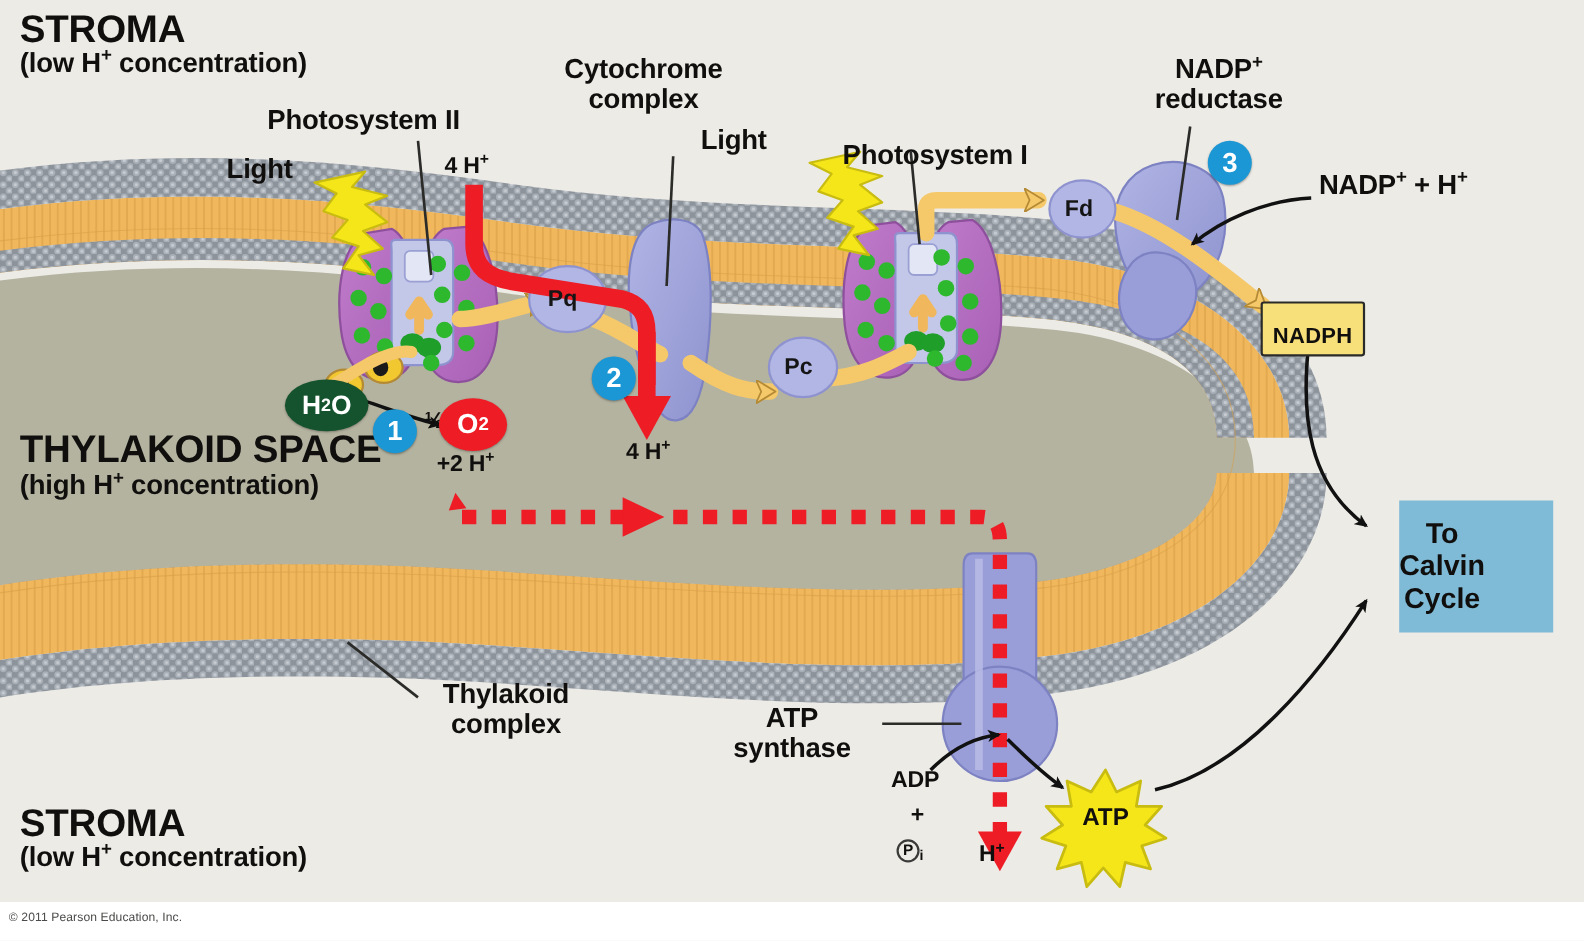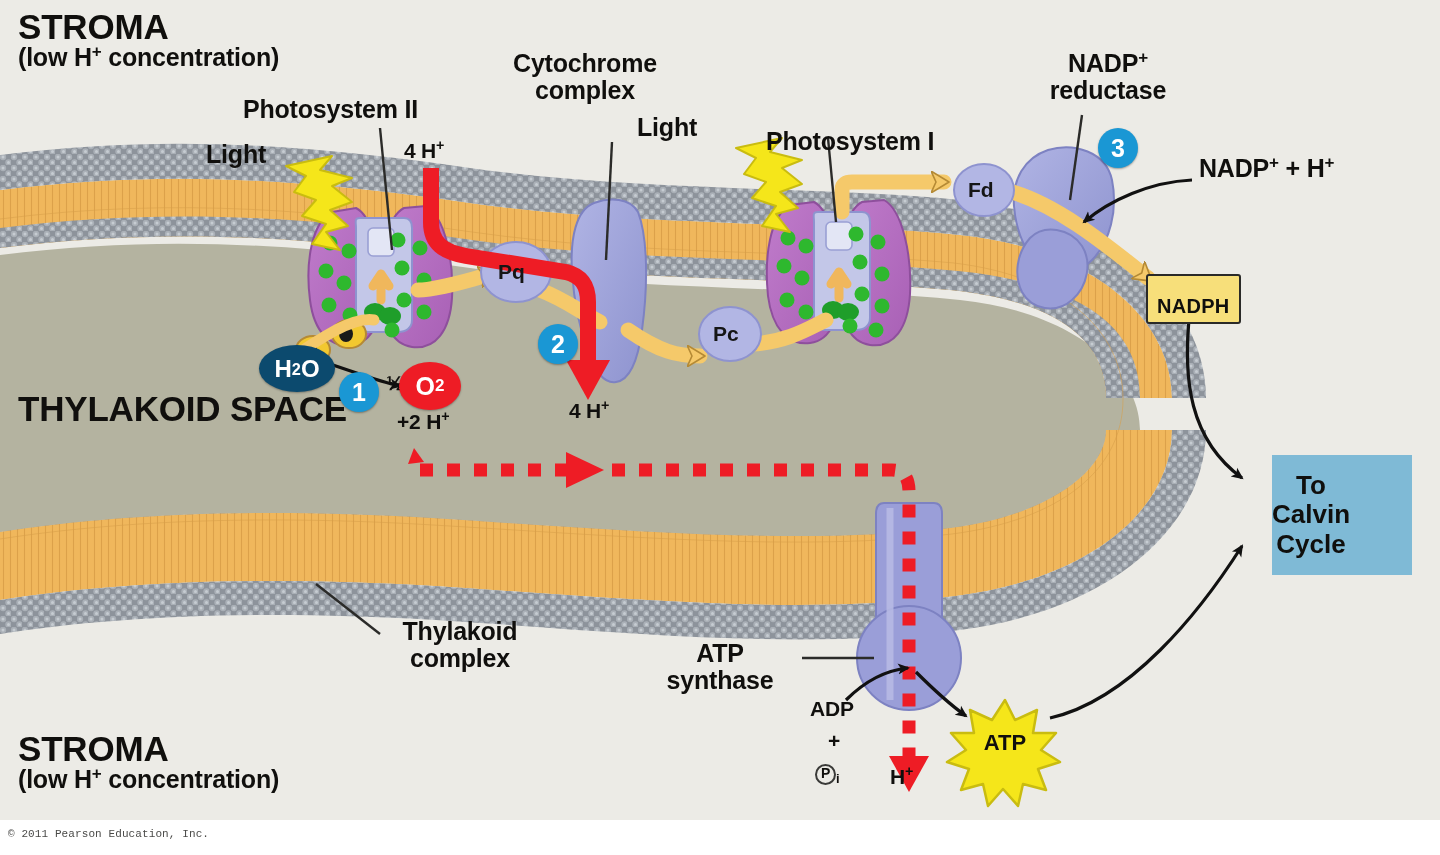--- a/index.html
+++ b/index.html
@@ -9,32 +9,32 @@
   svg.layer{position:absolute;left:0;top:0;width:1440px;height:820px;overflow:visible;}
   .lbl{position:absolute;color:#100f0d;font-weight:bold;line-height:1.06;letter-spacing:-0.2px;}
   .lbl.c{text-align:center;}
   .big{font-size:35px;}
   .mid{font-size:25px;}
   .sml{font-size:21px;text-align:center;}
   .tiny{font-size:19px;}
   sup{font-size:0.68em;vertical-align:super;line-height:0;font-weight:bold;}
   sub{font-size:0.68em;vertical-align:sub;line-height:0;font-weight:bold;}
   .credit{position:absolute;left:8px;top:828px;font-size:11px;color:#4a4a48;font-weight:normal;
-          font-family:Liberation Mono, monospace;letter-spacing:0.1px;}
+          font-family:Liberation Sans, sans-serif;letter-spacing:0.1px;}
   .calvin{position:absolute;left:1272px;top:455px;width:140px;height:120px;background:#7fbad6;
           display:flex;align-items:center;text-align:center;
           font-size:26px;font-weight:bold;color:#100f0d;line-height:1.12;}
   .nadph{position:absolute;left:1146px;top:274px;background:#f7df7a;border:2.5px solid #2a2a28;
          border-radius:3px;padding:19px 9px 4px 9px;font-size:20px;font-weight:bold;color:#100f0d;
          letter-spacing:0.3px;}
   .badge{position:absolute;width:40px;height:40px;border-radius:50%;background:#1a97d4;
          color:#ffffff;font-size:25px;font-weight:bold;display:flex;align-items:center;
          justify-content:center;box-shadow:0 1px 2px rgba(0,0,0,.35);}
   .h2o{position:absolute;left:259px;top:345px;width:76px;height:47px;border-radius:50%;
-       background:#0c4a6e;color:#fff;font-size:24px;font-weight:bold;
+       background:#14532d;color:#fff;font-size:24px;font-weight:bold;
        display:flex;align-items:center;justify-content:center;box-shadow:0 1px 2px rgba(0,0,0,.3);}
   .o2{position:absolute;left:399px;top:362px;width:62px;height:48px;border-radius:50%;
       background:#ee1c25;color:#fff;font-size:25px;font-weight:bold;
       display:flex;align-items:center;justify-content:center;box-shadow:0 1px 2px rgba(0,0,0,.3);}
   .carrier{position:absolute;color:#151515;font-size:21px;font-weight:bold;}
   .atpstar{position:absolute;left:965px;top:705px;width:80px;height:76px;
            display:flex;align-items:center;justify-content:center;}
   .atpstar span{position:relative;z-index:3;font-size:22px;font-weight:bold;color:#100f0d;}
   .pi{display:inline-block;border:2px solid #3a3a38;border-radius:50%;width:17px;height:17px;
       line-height:15px;text-align:center;font-size:14px;font-weight:bold;}
@@ -281,20 +281,22 @@
     <path d="M1005,700 L1015,720 L1037,710 L1033,733 L1056,733 L1041,750 L1060,762
              L1038,769 L1046,790 L1023,784 L1018,806 L1003,789 L988,806 L983,784
              L961,790 L969,769 L947,762 L966,750 L951,733 L974,733 L970,710 L992,720 Z" fill="#f5e61a" stroke="#c9bc10" stroke-width="2.5" stroke-linejoin="round"></path>
   </svg>
 
   <div class="lbl big" style="left:18px;top:8px;">STROMA</div>
   <div class="lbl mid" style="left:18px;top:44px;">
     (low H<sup>+</sup> concentration)</div>
 
   <div class="lbl big" style="left:18px;top:390px;">THYLAKOID SPACE</div>
+  <div class="lbl mid" style="left:18px;top:428px;">
+    (high H<sup>+</sup> concentration)</div>
 
   <div class="lbl big" style="left:18px;top:730px;">STROMA</div>
   <div class="lbl mid" style="left:18px;top:766px;">
     (low H<sup>+</sup> concentration)</div>
 
   <div class="lbl mid" style="left:243px;top:96px;">Photosystem II</div>
   <div class="lbl mid" style="left:206px;top:141px;">Light</div>
 
   <div class="lbl mid c" style="left:490px;top:50px;width:190px;">
     <span>Cytochrome</span><br>

